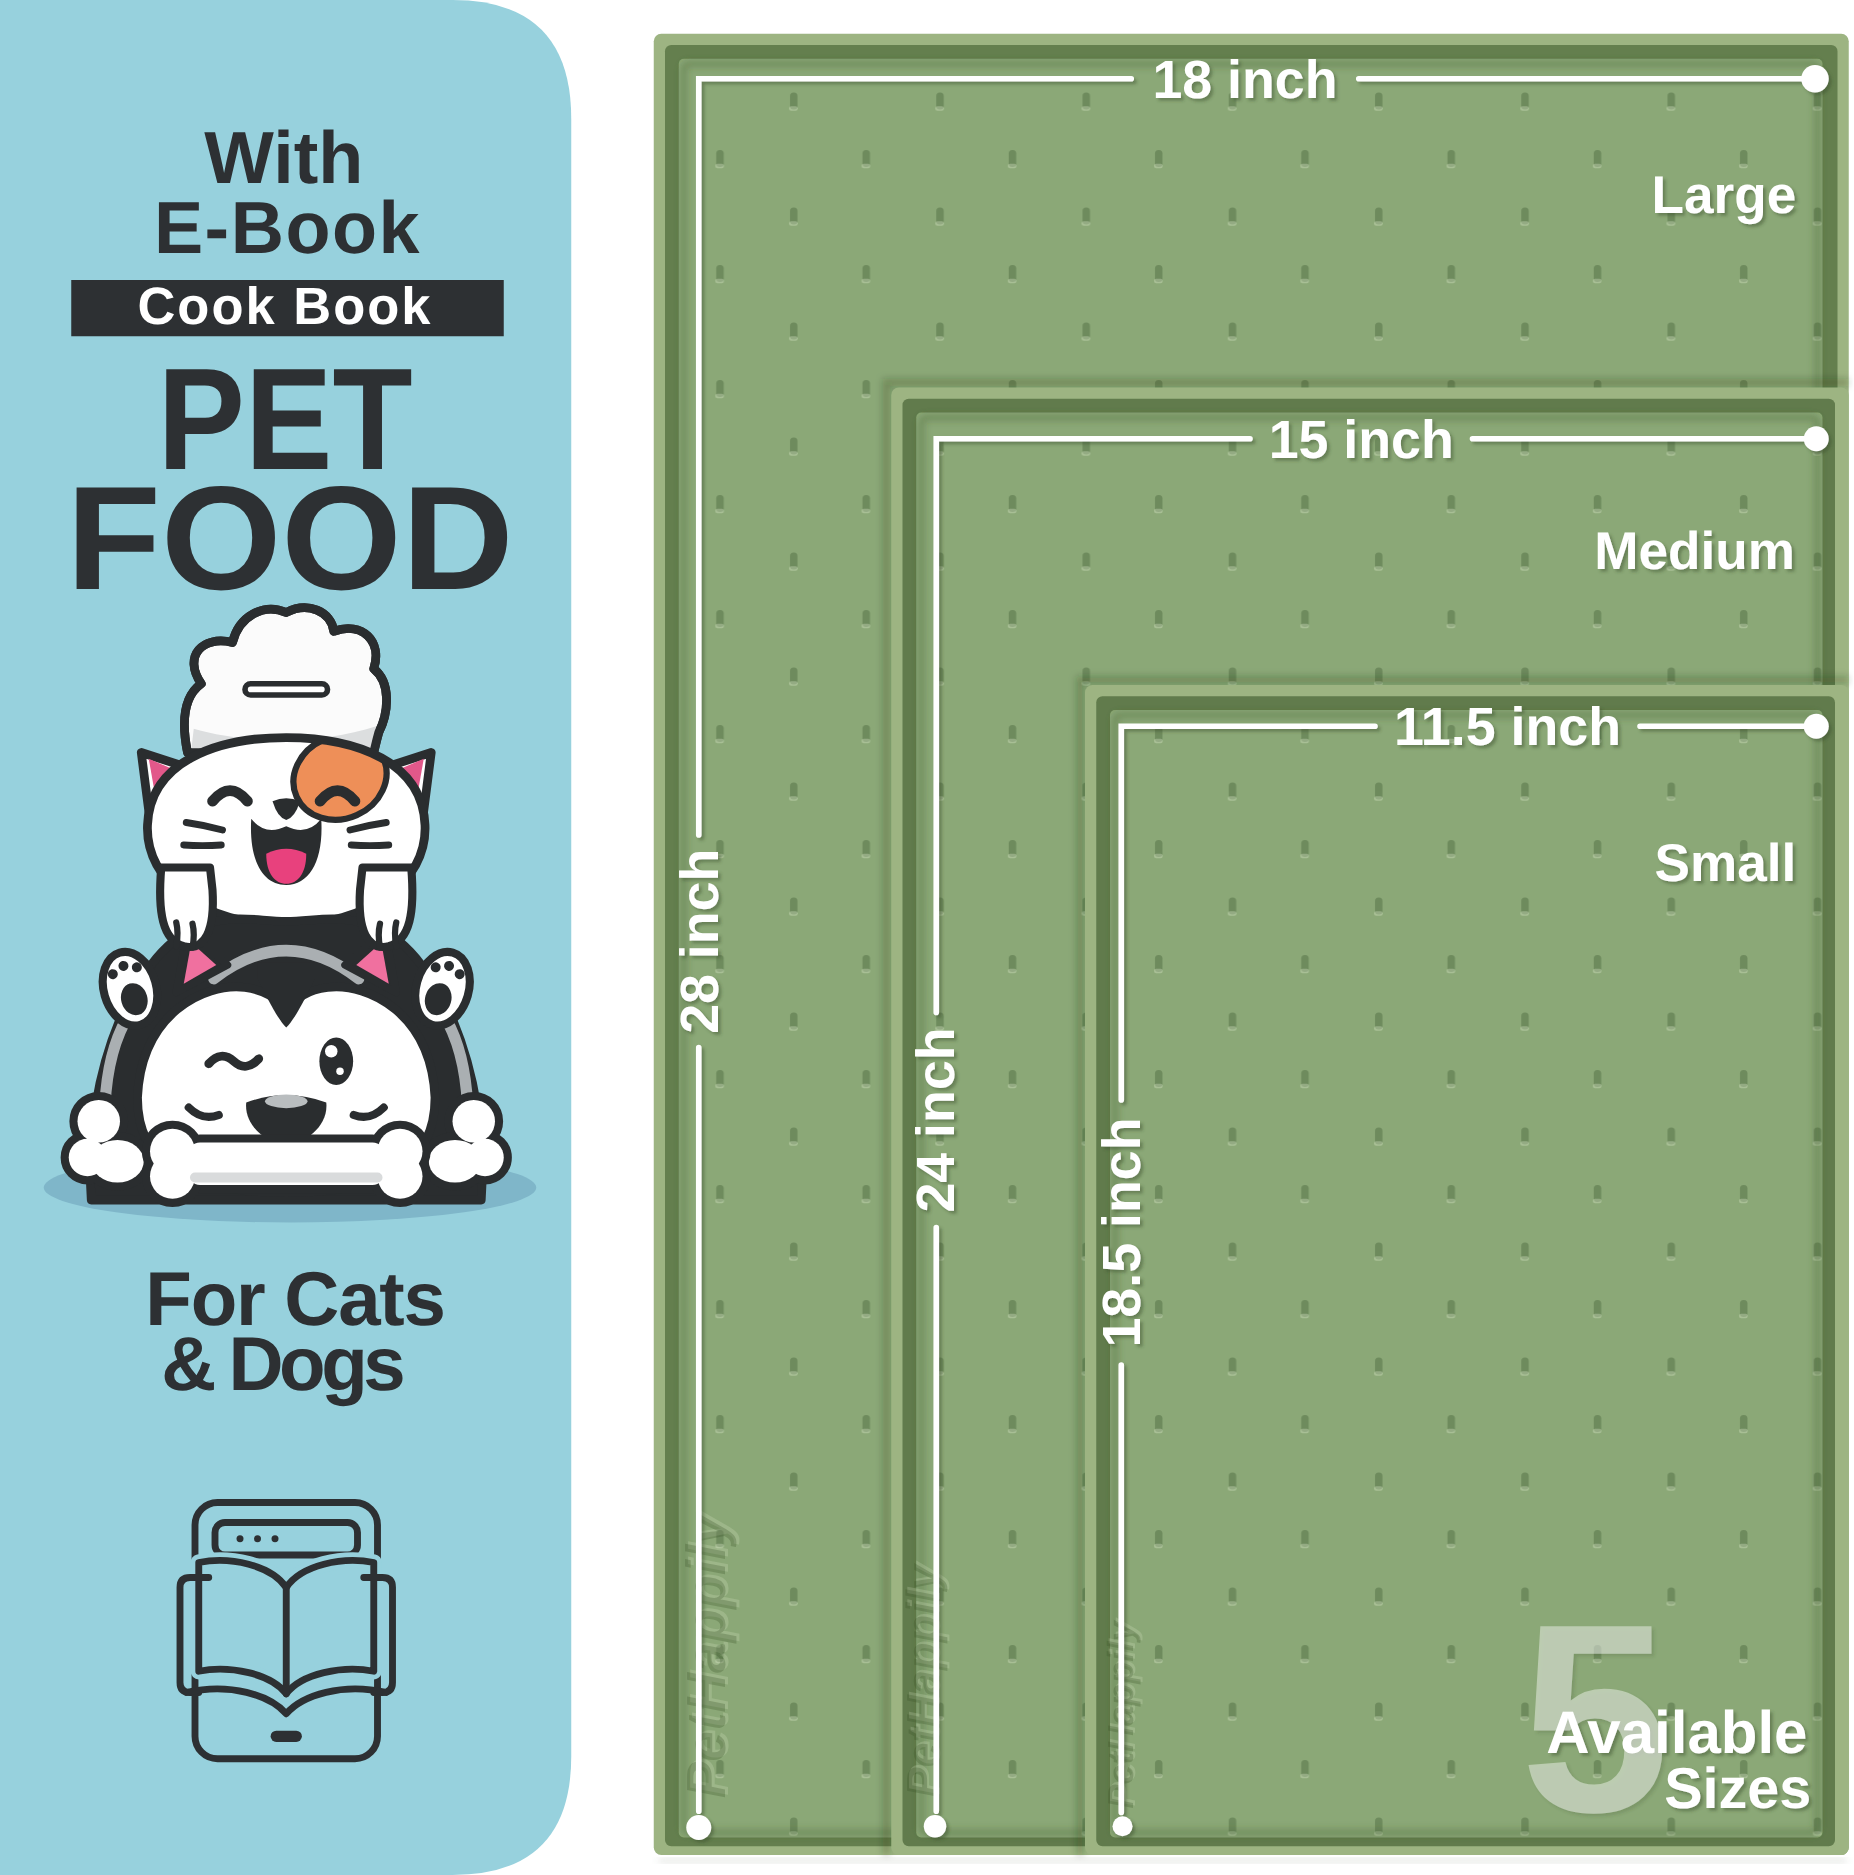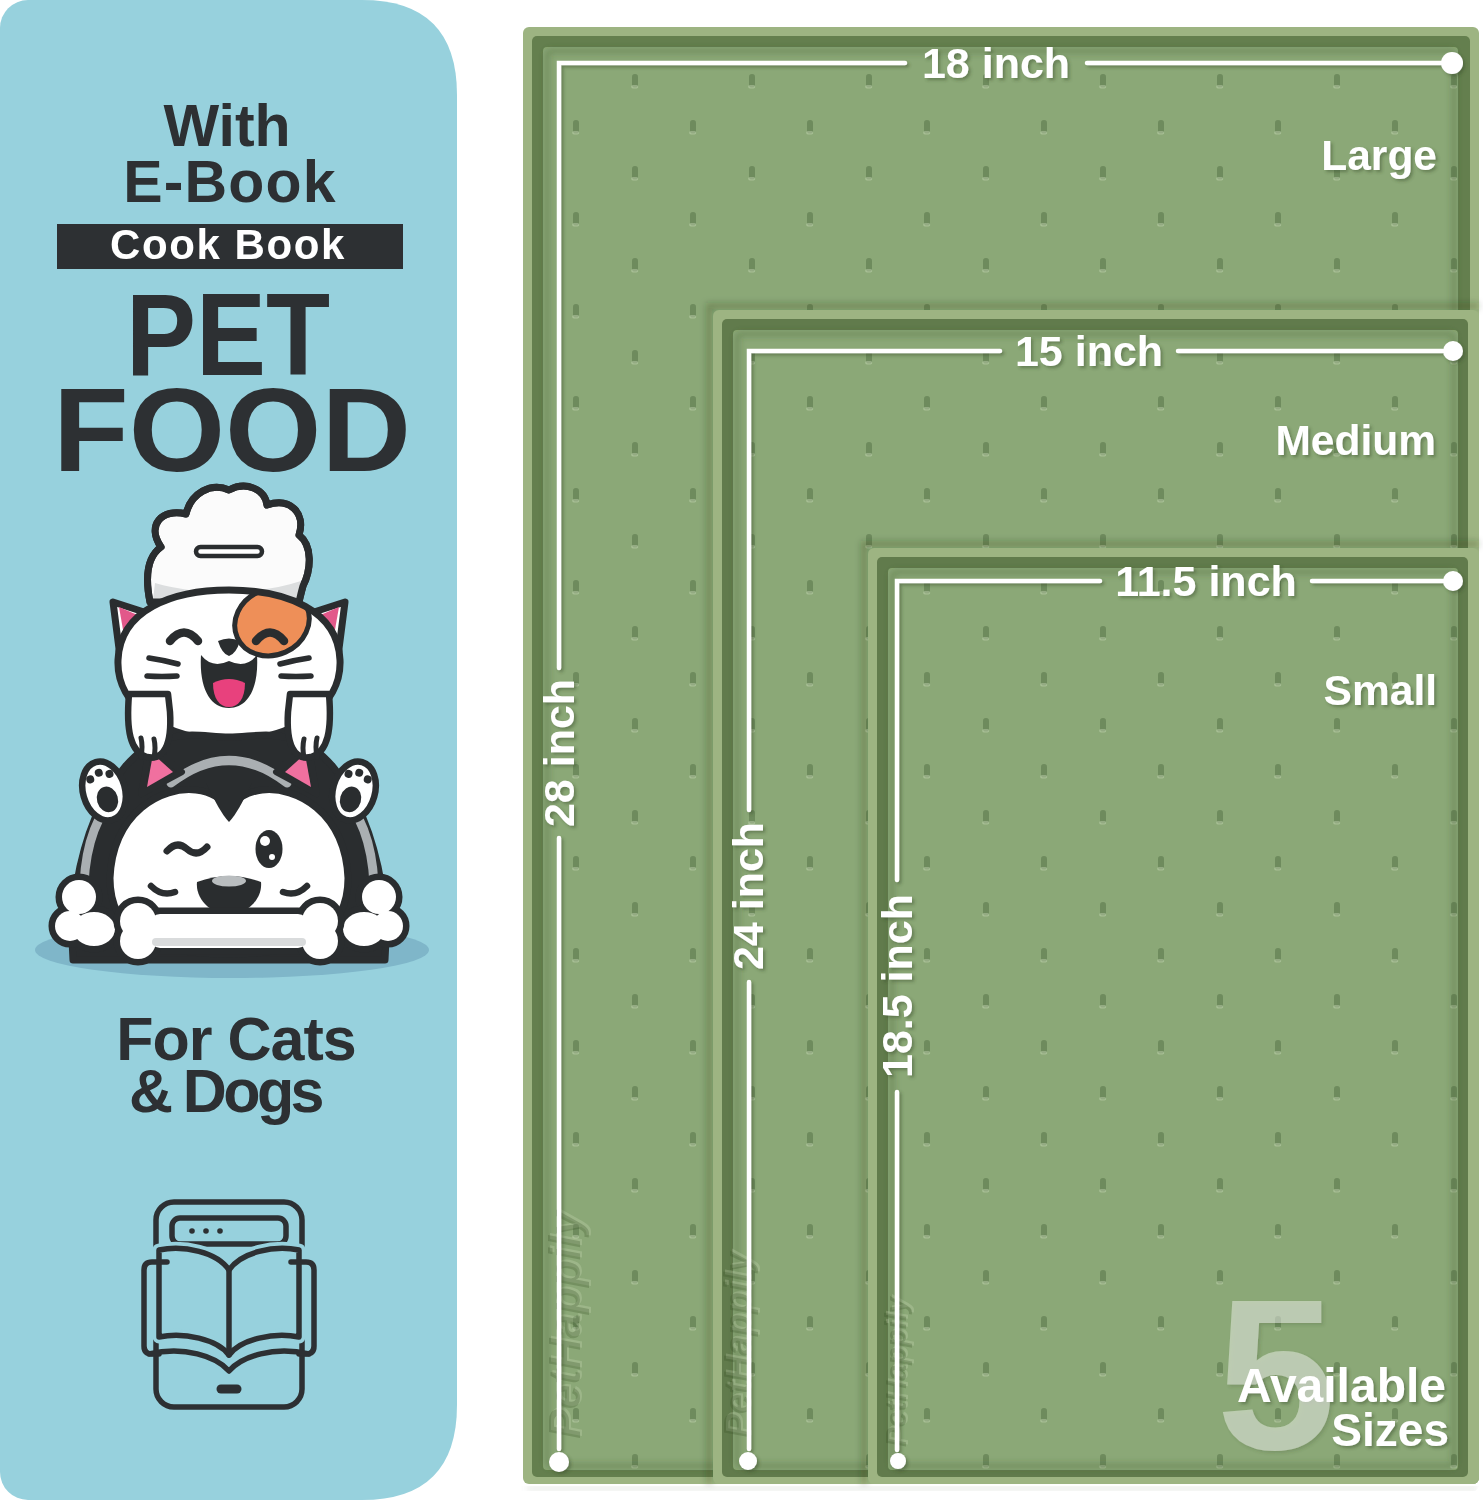--- a/index.html
+++ b/index.html
@@ -1,17 +1,17 @@
 <!DOCTYPE html>
 <html><head>
 <meta charset="utf-8">
 <style>
   html,body{margin:0;padding:0;background:#ffffff;}
   #page{position:relative;width:1483px;height:1500px;overflow:hidden;background:#ffffff;
-        font-family:"Liberation Sans", sans-serif;border-radius:28px;}
+        font-family:"Liberation Sans", sans-serif;}
   svg{position:absolute;left:0;top:0;}
   text{font-family:"Liberation Sans", sans-serif;}
 </style>
 </head>
 <body>
 <div id="page">
 <svg width="1483" height="1500" viewBox="0 0 1483 1500">
 <defs>
   <pattern id="dots" width="117" height="92" patternUnits="userSpaceOnUse">
     <rect x="47" y="74" width="6" height="13.5" rx="2.8" fill="rgba(42,72,32,0.30)"></rect>

